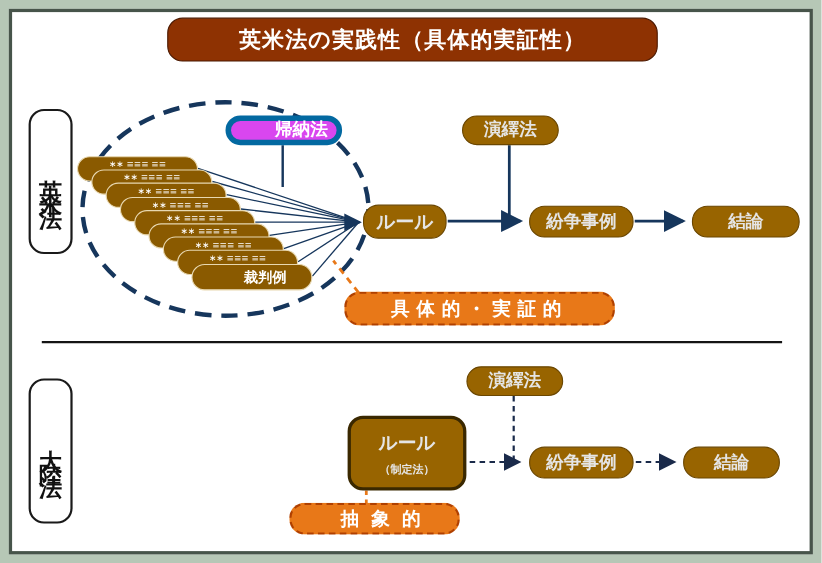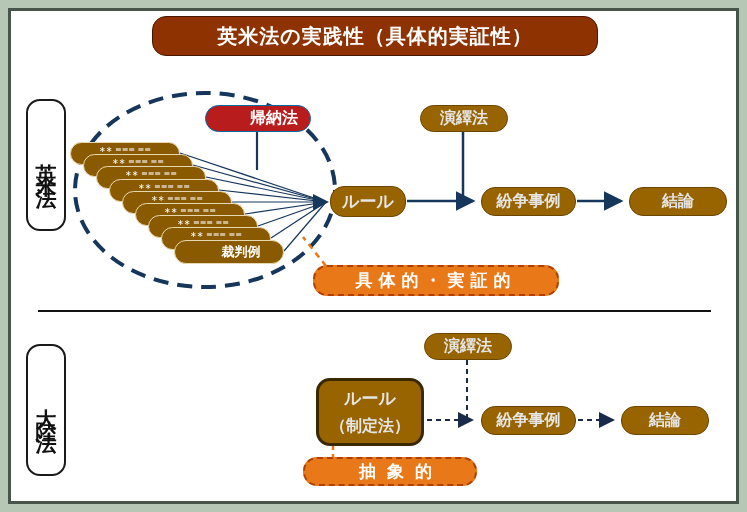--- a/index.html
+++ b/index.html
@@ -14,21 +14,21 @@
   .abs{position:absolute;box-sizing:border-box;border-radius:14px;}
   .center{display:flex;align-items:center;justify-content:center;text-align:center;}
   .title{
     background:#8e3202;border:1px solid #4a1800;color:#ffffff;
     font-size:20px;font-weight:bold;letter-spacing:1px;
   }
   .boxBrown{
     background:#986400;border:1px solid #6a4600;color:#e5e5e5;font-weight:bold;
   }
   .boxGold{
-    background:#b91c1c;border:1px solid #0369a1;color:#ffffff;font-weight:bold;padding-left:32px;
+    background:#d946ef;border:5px solid #0369a1;color:#ffffff;font-weight:bold;padding-left:32px;
   }
   .noteOrange{
     background:#e87818;border:2px dashed #b04000;color:#ffffff;font-weight:bold;
   }
   .vlabel{
     background:#ffffff;border:2px solid #1a1a1a;color:#111111;
     font-size:21px;font-weight:bold;
     writing-mode:vertical-rl;text-orientation:upright;letter-spacing:12px;
     display:flex;align-items:center;justify-content:center;
   }
@@ -113,20 +113,20 @@
   <div class="abs center boxBrown" style="left:629px;top:187px;width:98px;height:29px;font-size:16px;">結論</div>
 
   <div class="abs center noteOrange" style="left:313px;top:265px;width:246px;height:31px;font-size:17px;letter-spacing:6px;">具体的・実証的</div>
 
   <div class="abs vlabel" style="left:26px;top:344px;width:40px;height:132px;">大陸法</div>
 
   <div class="abs center boxBrown" style="left:424px;top:333px;width:88px;height:27px;font-size:16px;">演繹法</div>
 
   <div class="abs center boxBrown" style="left:316px;top:378px;width:108px;height:68px;border:3px solid #3a2800;flex-direction:column;">
     <span style="font-size:17px;">ルール</span>
-    <span style="font-size:16px;margin-top:6px;">（制定法）</span>
+    <span style="font-size:10px;margin-top:6px;">（制定法）</span>
   </div>
 
   <div class="abs center boxBrown" style="left:481px;top:406px;width:95px;height:29px;font-size:16px;">紛争事例</div>
   <div class="abs center boxBrown" style="left:621px;top:406px;width:88px;height:29px;font-size:16px;">結論</div>
 
-  <div class="abs center noteOrange" style="left:263px;top:457px;width:174px;height:29px;font-size:17px;letter-spacing:11px;padding-left:22px;margin-left:40px;">抽象的</div>
+  <div class="abs center noteOrange" style="left:263px;top:457px;width:155px;height:29px;font-size:17px;letter-spacing:11px;padding-left:22px;">抽象的</div>
 </div>
 
 </body></html>

